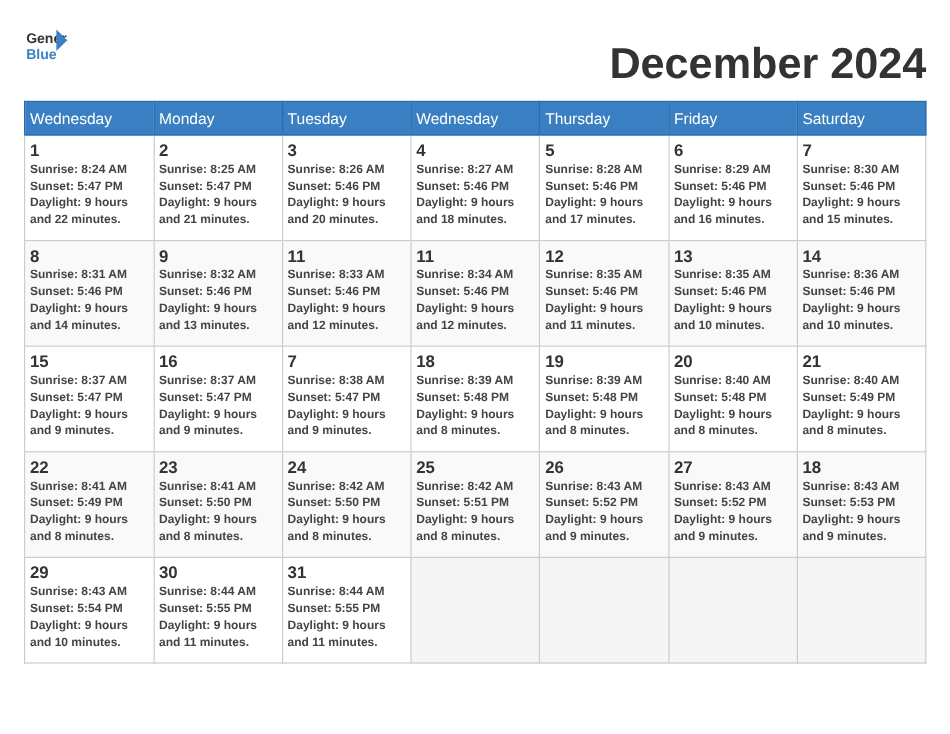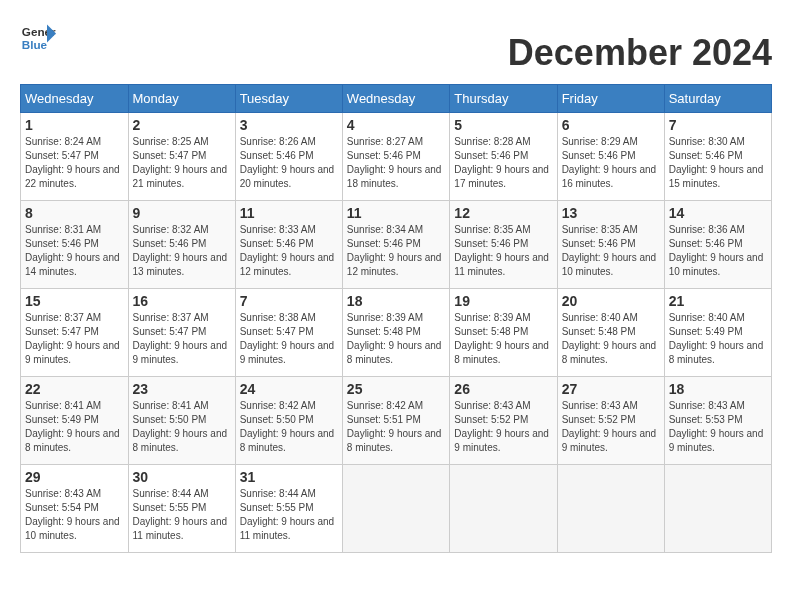--- a/index.html
+++ b/index.html
@@ -83,20 +83,21 @@
       font-weight: bold;
       color: #333;
       display: block;
       margin-bottom: 2px;
     }
 
     .day-info {
       font-size: 10px;
       color: #444;
       line-height: 1.4;
+      font-weight: bold;
     }
 
     .calendar tbody tr td {
       height: 88px;
     }
   </style>
 </head>
 <body>
 
 <div class="header">

